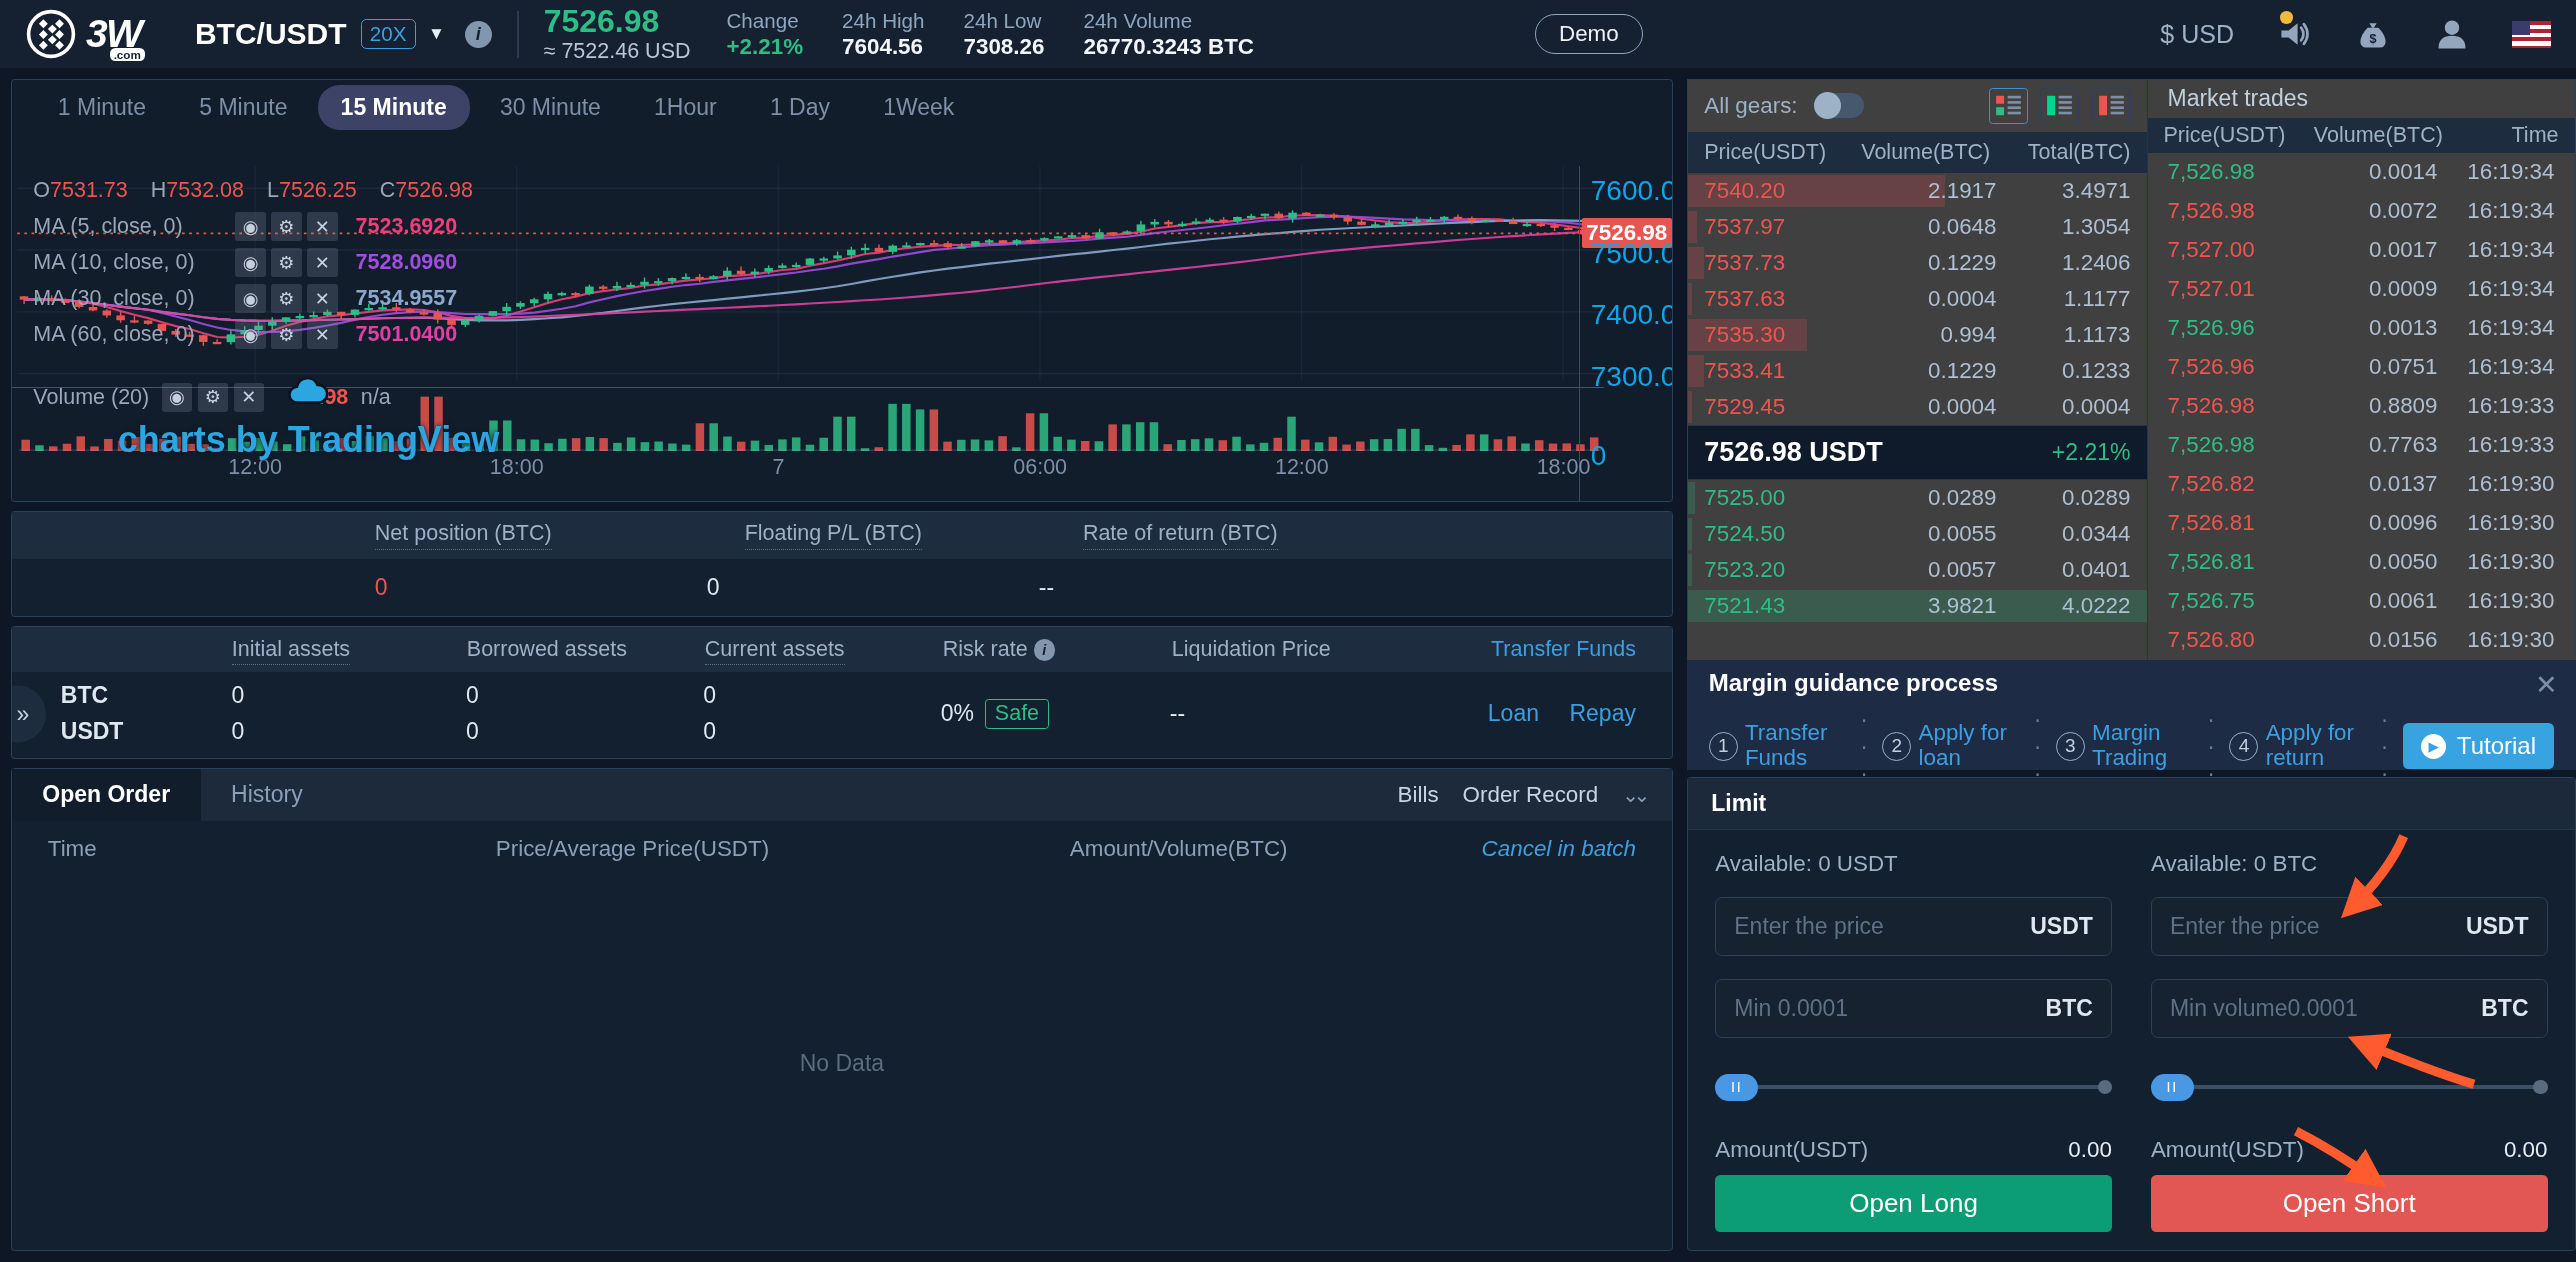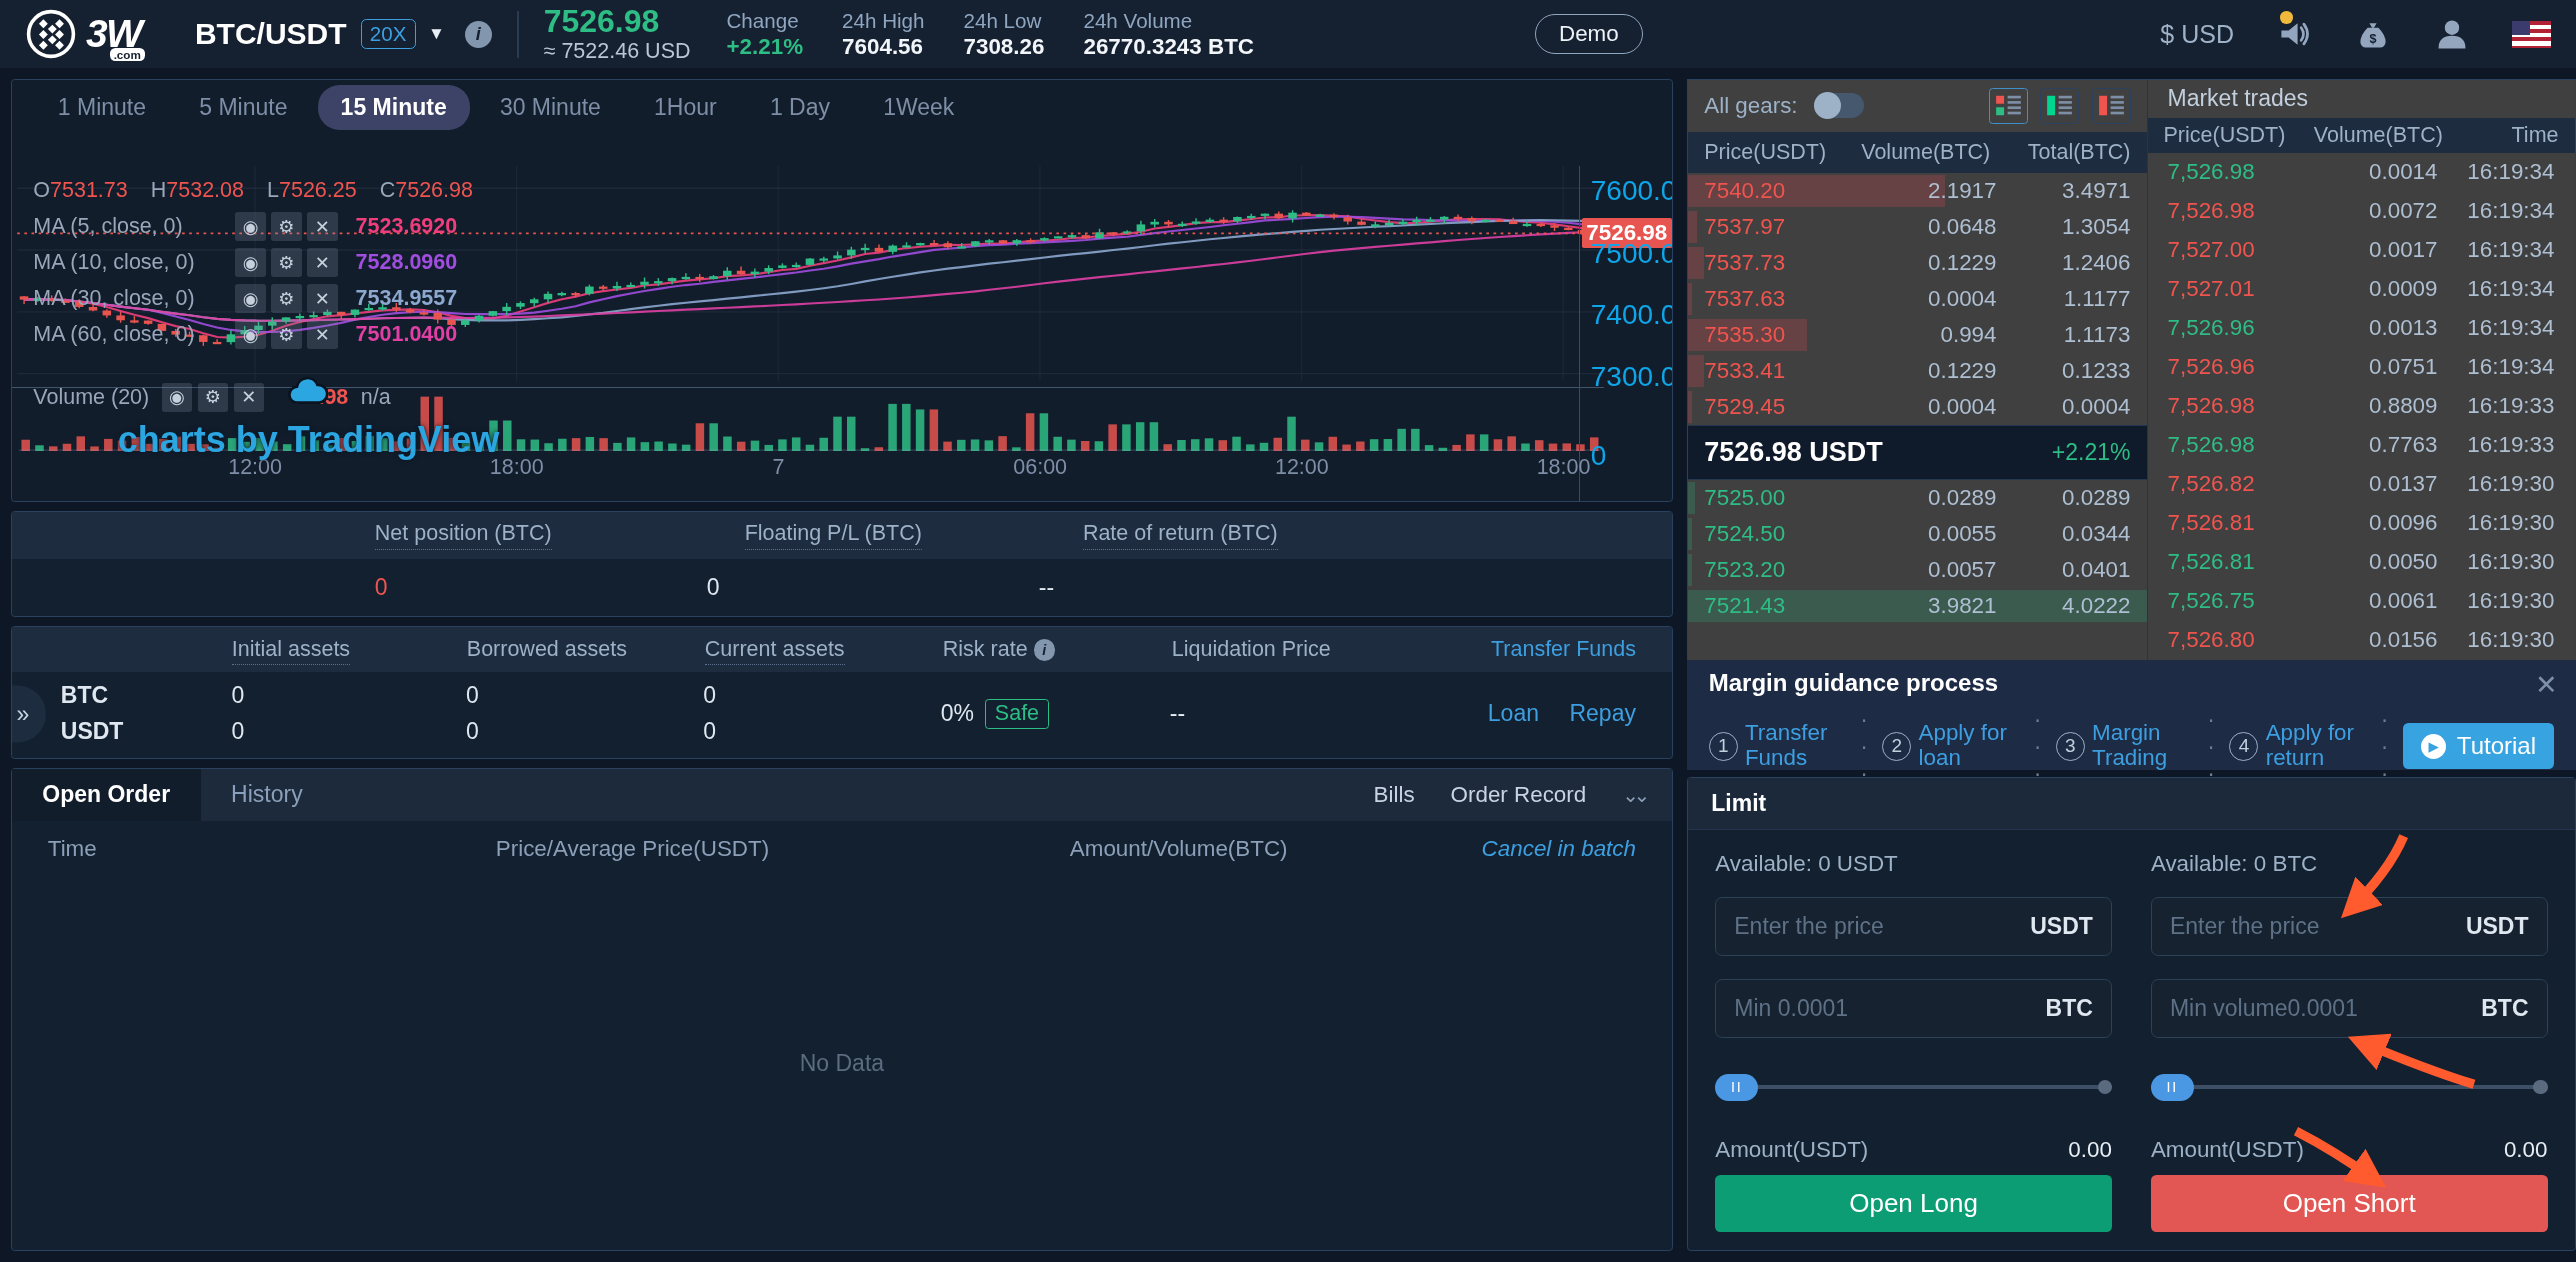--- a/index.html
+++ b/index.html
@@ -87,21 +87,21 @@
   .liq-cell { width:318px; color:#e8eef5; }
   .links-cell { flex:1; text-align:right; padding-right:36px; display:flex; gap:30.5px; justify-content:flex-end; }
   .blue { color:#3d9fe0; }
   .notch { position:absolute; left:-12.5px; top:50%; transform:translateY(-50%); width:47px; height:57px; background:#1d2c3e; border-radius:0 36px 36px 0; display:flex; align-items:center; justify-content:center; color:#c7d3e2; font-size:23px; }
 
   
   #orders-panel { flex:1; display:flex; flex-direction:column; }
   .ord-tabs { height:52px; background:#1c2a3c; display:flex; align-items:center; }
   .ord-tab { font-size:23px; color:#8aa0ba; padding:0 30.5px; height:100%; display:flex; align-items:center; }
   .ord-tab.active { background:#121d2b; color:#fff; font-weight:bold; }
-  .ord-links { margin-left:auto; display:flex; align-items:center; gap:36px; padding-right:27px; font-size:22.4px; color:#c9d4e2; }
+  .ord-links { margin-left:auto; display:flex; align-items:center; gap:24px; padding-right:27px; font-size:22.4px; color:#c9d4e2; }
   .chev2 { font-size:20px; color:#8aa0ba; letter-spacing:-5.4px; }
   .ord-head { display:flex; align-items:center; height:56px; font-size:22.4px; color:#8ba0b8; padding:0 36px; }
   .oc1{ width:448px; } .oc2{ width:574px; } .oc3{ width:403px; } .oc4{ flex:1; text-align:right;font-style:italic; }
   .no-data { flex:1; display:flex; align-items:center; justify-content:center; font-size:23px; color:#5b6b80; }
 
   
   #rt-top { height:582px; display:flex; background:#404040; border:1.8px solid #2a4160; border-bottom:none; overflow:hidden; }
   #orderbook { flex:1; border-right:1.8px solid #223450; display:flex; flex-direction:column; }
   .ob-controls { height:52px; display:flex; align-items:center; padding:0 16px; gap:9px; }
   .gears-lbl { font-size:22.4px; color:#9db1c7; }

